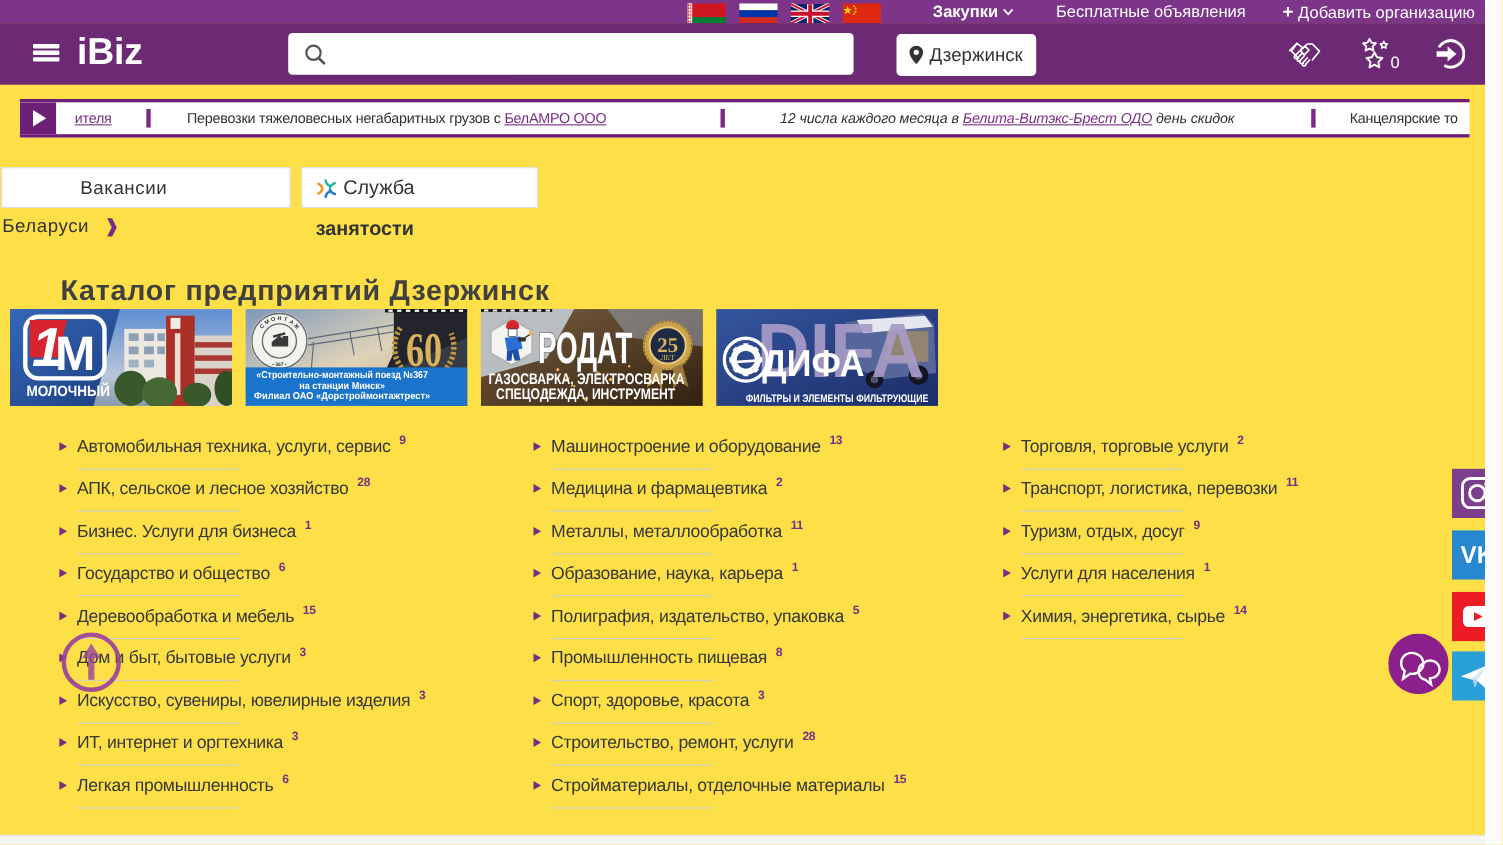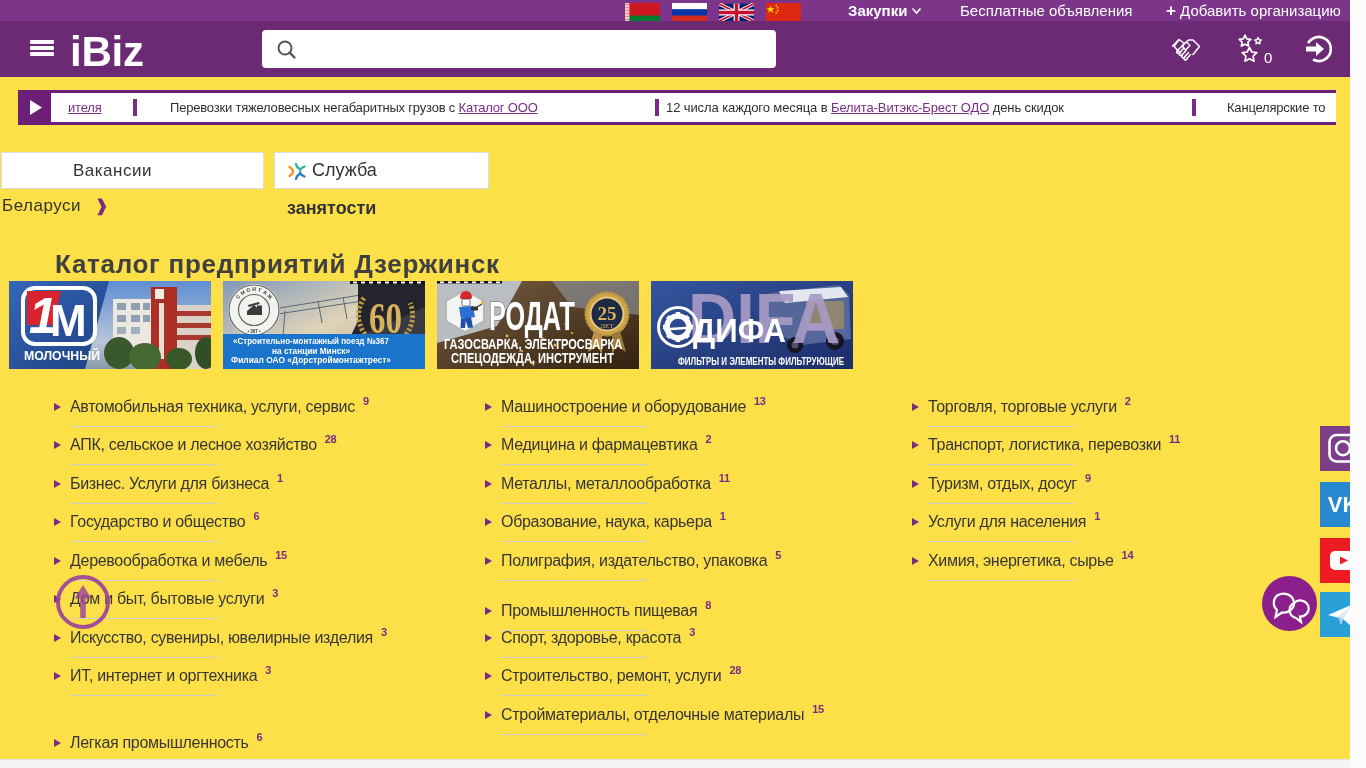--- a/index.html
+++ b/index.html
@@ -11,21 +11,21 @@
 
   
   #topbar { position:absolute; left:0; top:0; width:1366px; height:21px; background:#7c3588; }
   #topbar .txt { position:absolute; top:0; height:21px; line-height:22px; color:#fff; font-size:15px; white-space:nowrap; }
   .flag { position:absolute; top:3px; width:35px; height:19px; }
 
   
   #header { position:absolute; left:0; top:21px; width:1366px; height:56px; background:#6b2a73; }
   #burger { position:absolute; left:30px; top:0; width:24px; height:56px; }
   #burger div { position:absolute; left:0; width:24px; height:4px; background:#fff; border-radius:1px; }
-  #logo { position:absolute; left:70px; top:7px; color:#fff; font-size:42px; font-weight:bold; letter-spacing:-0.2px; }
+  #logo { position:absolute; left:70px; top:7px; color:#fff; font-size:34px; font-weight:bold; letter-spacing:-0.2px; }
   #search { position:absolute; left:262px; top:9px; width:514px; height:38px; background:#fff; border-radius:4px; }
   #search .ph { position:absolute; left:43px; top:9px; font-size:17px; color:#a2a2a2; white-space:nowrap; }
   #citybtn { position:absolute; left:815px; top:10px; width:127px; height:38px; background:#fff; border-radius:4px; color:#333; font-size:17px; line-height:38px; }
   #citybtn span { margin-left:30px; }
 
   
   #ticker { position:absolute; left:18px; top:90px; width:1318px; height:35px; background:#fff; border-top:3px solid #6d1f78; border-bottom:3px solid #6d1f78; overflow:hidden; }
   #ticker .play { position:absolute; left:0; top:0; width:33px; height:29px; background:#6d1f78; }
   #ticker .titem { position:absolute; top:0; height:29px; line-height:29px; font-size:13px; letter-spacing:-0.2px; color:#2f2f2f; white-space:nowrap; }
   #ticker a { color:#7a2b86; text-decoration:underline; }
@@ -105,20 +105,26 @@
         <div style="top:19px"></div>
         <div style="top:25px"></div>
         <div style="top:31px"></div>
       </div>
     <div id="logo">iBiz</div>
     <div id="search">
       <svg style="position:absolute;left:14px;top:9px" width="21" height="21" viewBox="0 0 21 21">
           <circle cx="9" cy="9" r="6.5" fill="none" stroke="#555" stroke-width="2"></circle>
           <line x1="13.7" y1="13.7" x2="18.5" y2="18.5" stroke="#555" stroke-width="2.4" stroke-linecap="round"></line>
         </svg>
+    </div>
+    <div id="citybtn">
+      <svg style="position:absolute;left:11px;top:10px" width="14" height="18" viewBox="0 0 14 18">
+          <path d="M7,0.5 C3.4,0.5 0.8,3.2 0.8,6.6 C0.8,11.2 7,17.3 7,17.3 C7,17.3 13.2,11.2 13.2,6.6 C13.2,3.2 10.6,0.5 7,0.5 Z M7,9 A2.4,2.4 0 1 1 7,4.2 A2.4,2.4 0 0 1 7,9 Z" fill="#333"></path>
+        </svg>
+      <span>Дзержинск</span>
     </div>
     
     <svg class="abs" style="left:1171px;top:16px" width="30" height="24" viewBox="0 0 30 24">
       <g fill="none" stroke="#fff" stroke-width="1.5" stroke-linejoin="round" stroke-linecap="round">
         <path d="M1.5,9 L8,2.5 L13.5,6.5 L11,9.5"></path>
         <path d="M13.5,6.5 L17.5,3 L22,3 L28.5,9.5 L22,17.5"></path>
         <path d="M8,2.5 L3,9.5 L9.5,16"></path>
         <path d="M11,8.5 L15.5,5 L19,8.5 L14.5,13 Z"></path>
         <path d="M6.5,13.5 L10,10"></path>
           <path d="M8.5,16 L12.5,11.5"></path>
@@ -148,23 +154,23 @@
       <path d="M2,11.5 L12,11.5 L12,7 L20,14 L12,21 L12,16.5 L2,16.5 Z" fill="#fff"></path>
     </svg>
   </div>
 
   <div id="ticker">
     <div class="play"><svg width="33" height="29" viewBox="0 0 33 29">
           <path d="M12,7 L24,14.5 L12,22 Z" fill="#fff"></path>
         </svg></div>
     <div class="titem" style="left:50px;"><a href="#">ителя</a></div>
     <div class="sep" style="left:115px;"></div>
-    <div class="titem" style="left:152px;">Перевозки тяжеловесных негабаритных грузов с <a href="#">Каталог ООО</a></div>
+    <div class="titem" style="left:152px;">Перевозки тяжеловесных негабаритных грузов с <a href="#">БелАМРО ООО</a></div>
     <div class="sep" style="left:637px;"></div>
-    <div class="titem" style="left:648px;letter-spacing:-0.1px;">12 числа каждого месяца в <a href="#">Белита-Витэкс-Брест ОДО</a> день скидок</div>
+    <div class="titem" style="left:691px;letter-spacing:-0.1px;font-style:italic;">12 числа каждого месяца в <a href="#">Белита-Витэкс-Брест ОДО</a> день скидок</div>
     <div class="sep" style="left:1174px;"></div>
     <div class="titem" style="left:1209px;">Канцелярские то</div>
   </div>
 
   <div class="wbtn" id="btnA"><span style="margin-left:71px;">Вакансии Беларуси</span><span style="color:#7a2b86;font-weight:bold;margin-left:14px;font-size:16px;">❱</span></div>
   <div class="wbtn" id="btnB">
     <svg style="position:absolute;left:13px;top:10px" width="18" height="17" viewBox="0 0 18 17">
       <g fill="none" stroke-width="2.2" stroke-linecap="round">
         <path d="M1.5,4 C4,5.5 5,7 5,8.5 C5,10 4,11.5 1.5,13" stroke="#f59120"></path>
         <path d="M8,1 C8.5,3.5 9.5,5 11.5,5.8" stroke="#2bb3a3"></path>
@@ -373,27 +379,27 @@
 
   <div id="cats">
     <div class="cat" style="left:54px;top:388px;"><span class="arr"></span>Автомобильная техника, услуги, сервис<sup>9</sup><i class="ul"></i></div>
     <div class="cat" style="left:54px;top:426px;"><span class="arr"></span>АПК, сельское и лесное хозяйство<sup>28</sup><i class="ul"></i></div>
     <div class="cat" style="left:54px;top:465px;"><span class="arr"></span>Бизнес. Услуги для бизнеса<sup>1</sup><i class="ul"></i></div>
     <div class="cat" style="left:54px;top:503px;"><span class="arr"></span>Государство и общество<sup>6</sup><i class="ul"></i></div>
     <div class="cat" style="left:54px;top:542px;text-align:center;"><span class="arr"></span>Деревообработка и мебель<sup>15</sup><i class="ul"></i></div>
     <div class="cat" style="left:54px;top:580px;"><span class="arr"></span>Дом и быт, бытовые услуги<sup>3</sup><i class="ul"></i></div>
     <div class="cat" style="left:54px;top:619px;"><span class="arr"></span>Искусство, сувениры, ювелирные изделия<sup>3</sup><i class="ul"></i></div>
     <div class="cat" style="left:54px;top:657px;"><span class="arr"></span>ИТ, интернет и оргтехника<sup>3</sup><i class="ul"></i></div>
-    <div class="cat" style="left:54px;top:724px;"><span class="arr"></span>Легкая промышленность<sup>6</sup><i class="ul"></i></div>
+    <div class="cat" style="left:54px;top:696px;"><span class="arr"></span>Легкая промышленность<sup>6</sup><i class="ul"></i></div>
     <div class="cat" style="left:485px;top:388px;"><span class="arr"></span>Машиностроение и оборудование<sup>13</sup><i class="ul"></i></div>
     <div class="cat" style="left:485px;top:426px;"><span class="arr"></span>Медицина и фармацевтика<sup>2</sup><i class="ul"></i></div>
     <div class="cat" style="left:485px;top:465px;"><span class="arr"></span>Металлы, металлообработка<sup>11</sup><i class="ul"></i></div>
     <div class="cat" style="left:485px;top:503px;"><span class="arr"></span>Образование, наука, карьера<sup>1</sup><i class="ul"></i></div>
     <div class="cat" style="left:485px;top:542px;"><span class="arr"></span>Полиграфия, издательство, упаковка<sup>5</sup><i class="ul"></i></div>
-    <div class="cat" style="left:485px;top:592px;"><span class="arr"></span>Промышленность пищевая<sup>8</sup><i class="ul"></i></div>
+    <div class="cat" style="left:485px;top:580px;"><span class="arr"></span>Промышленность пищевая<sup>8</sup><i class="ul"></i></div>
     <div class="cat" style="left:485px;top:619px;"><span class="arr"></span>Спорт, здоровье, красота<sup>3</sup><i class="ul"></i></div>
     <div class="cat" style="left:485px;top:657px;"><span class="arr"></span>Строительство, ремонт, услуги<sup>28</sup><i class="ul"></i></div>
     <div class="cat" style="left:485px;top:696px;"><span class="arr"></span>Стройматериалы, отделочные материалы<sup>15</sup><i class="ul"></i></div>
     <div class="cat" style="left:912px;top:388px;"><span class="arr"></span>Торговля, торговые услуги<sup>2</sup><i class="ul"></i></div>
     <div class="cat" style="left:912px;top:426px;"><span class="arr"></span>Транспорт, логистика, перевозки<sup>11</sup><i class="ul"></i></div>
     <div class="cat" style="left:912px;top:465px;"><span class="arr"></span>Туризм, отдых, досуг<sup>9</sup><i class="ul"></i></div>
     <div class="cat" style="left:912px;top:503px;"><span class="arr"></span>Услуги для населения<sup>1</sup><i class="ul"></i></div>
     <div class="cat" style="left:912px;top:542px;"><span class="arr"></span>Химия, энергетика, сырье<sup>14</sup><i class="ul"></i></div>
   </div>
 

